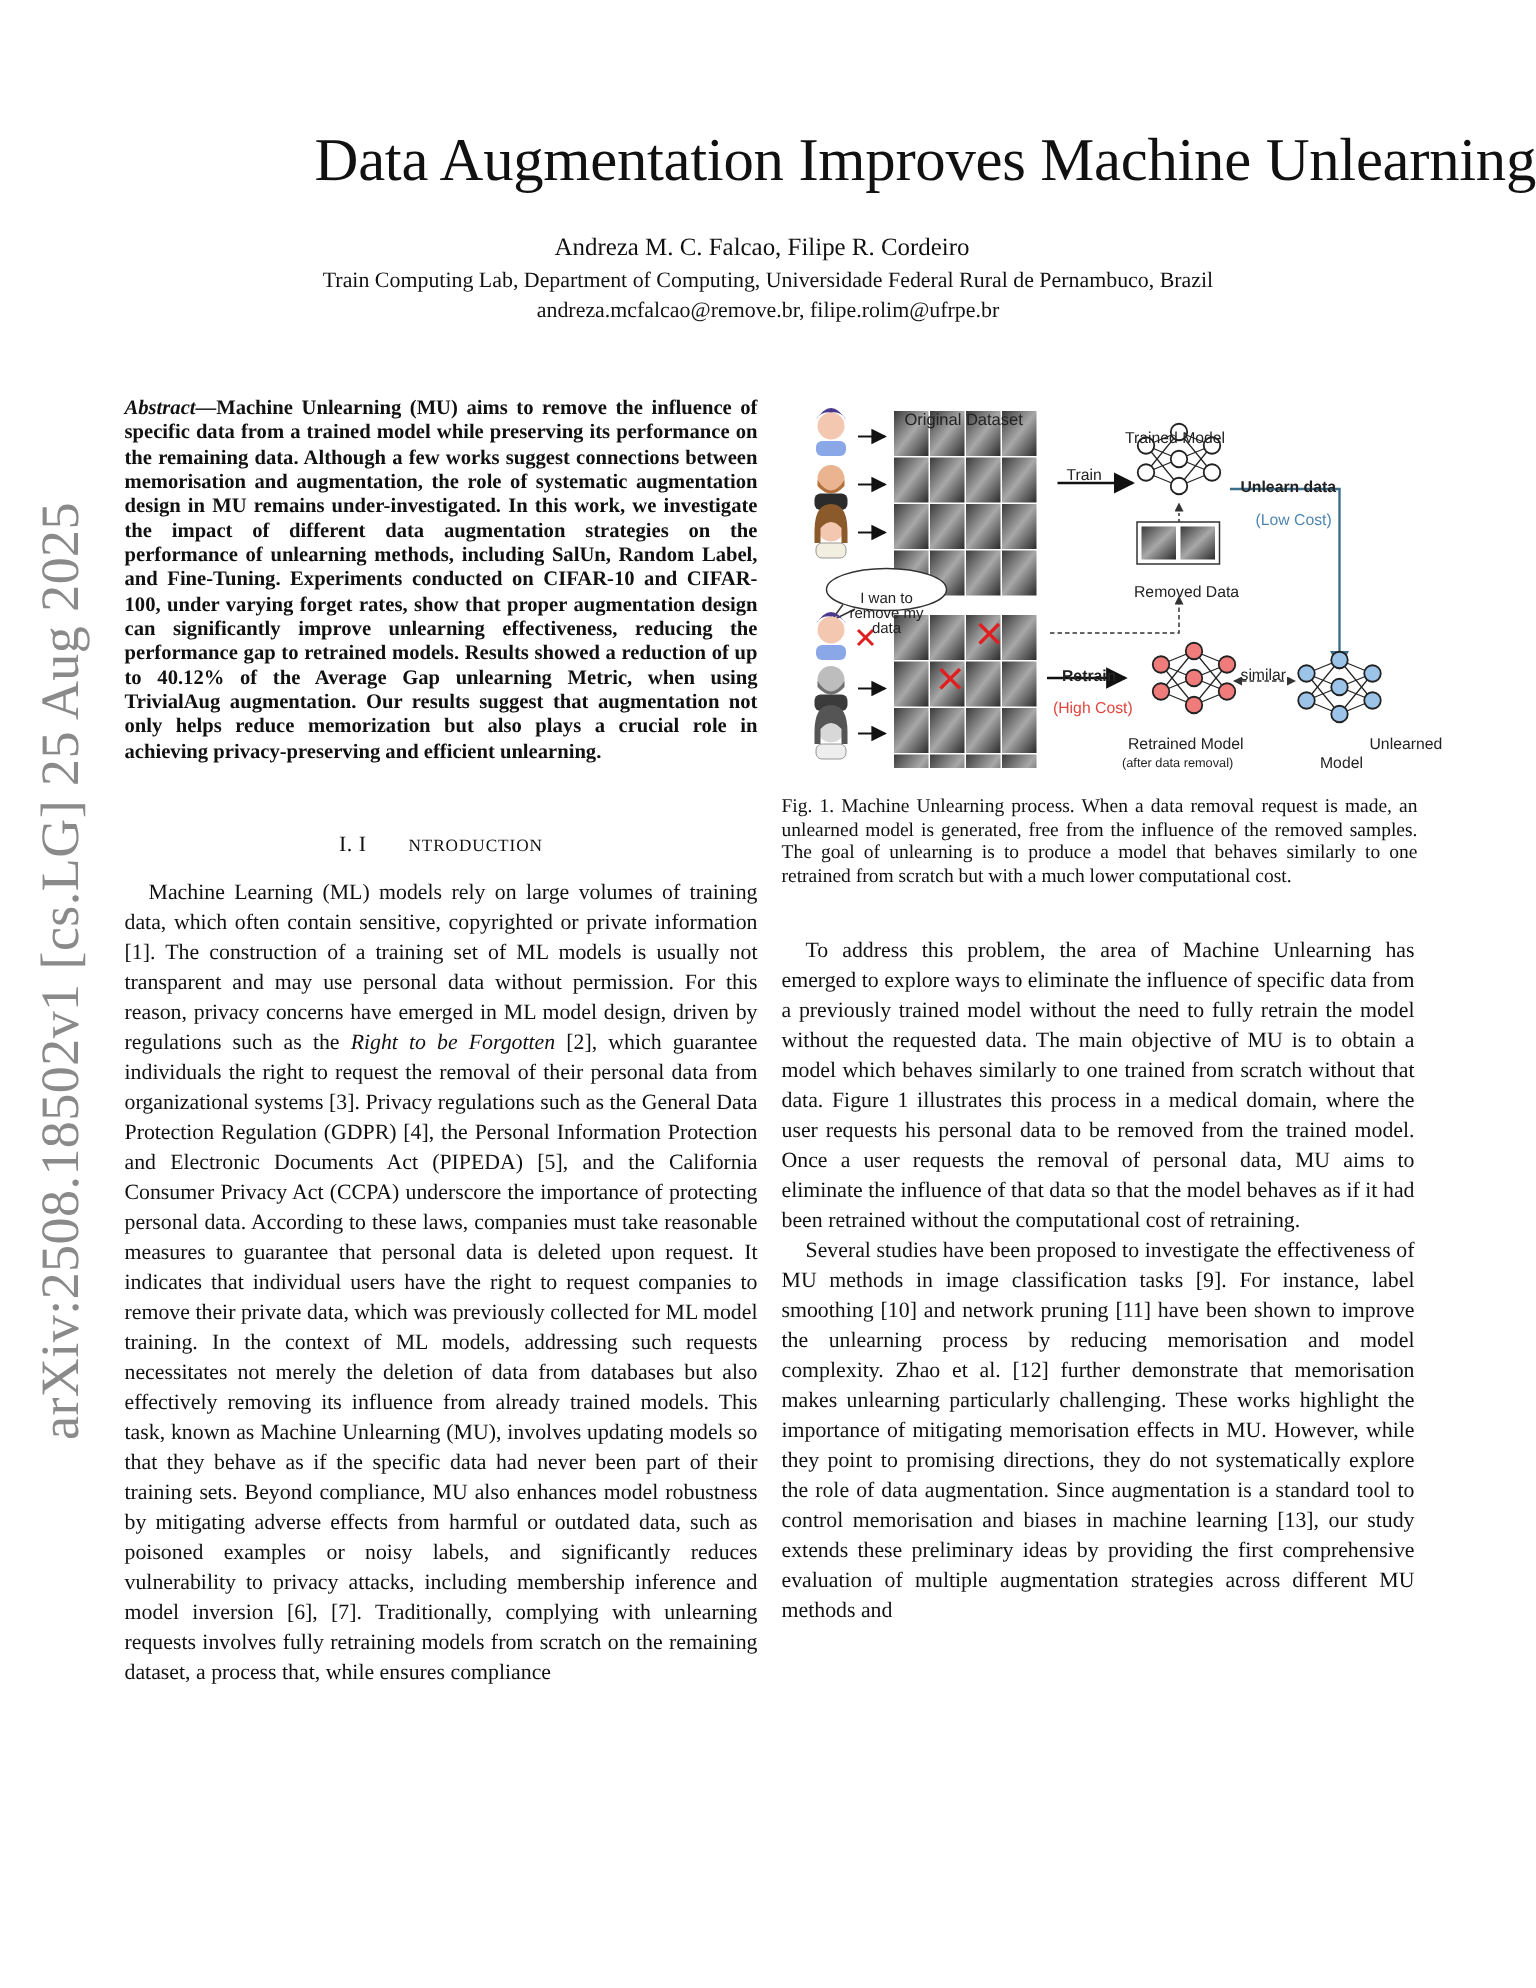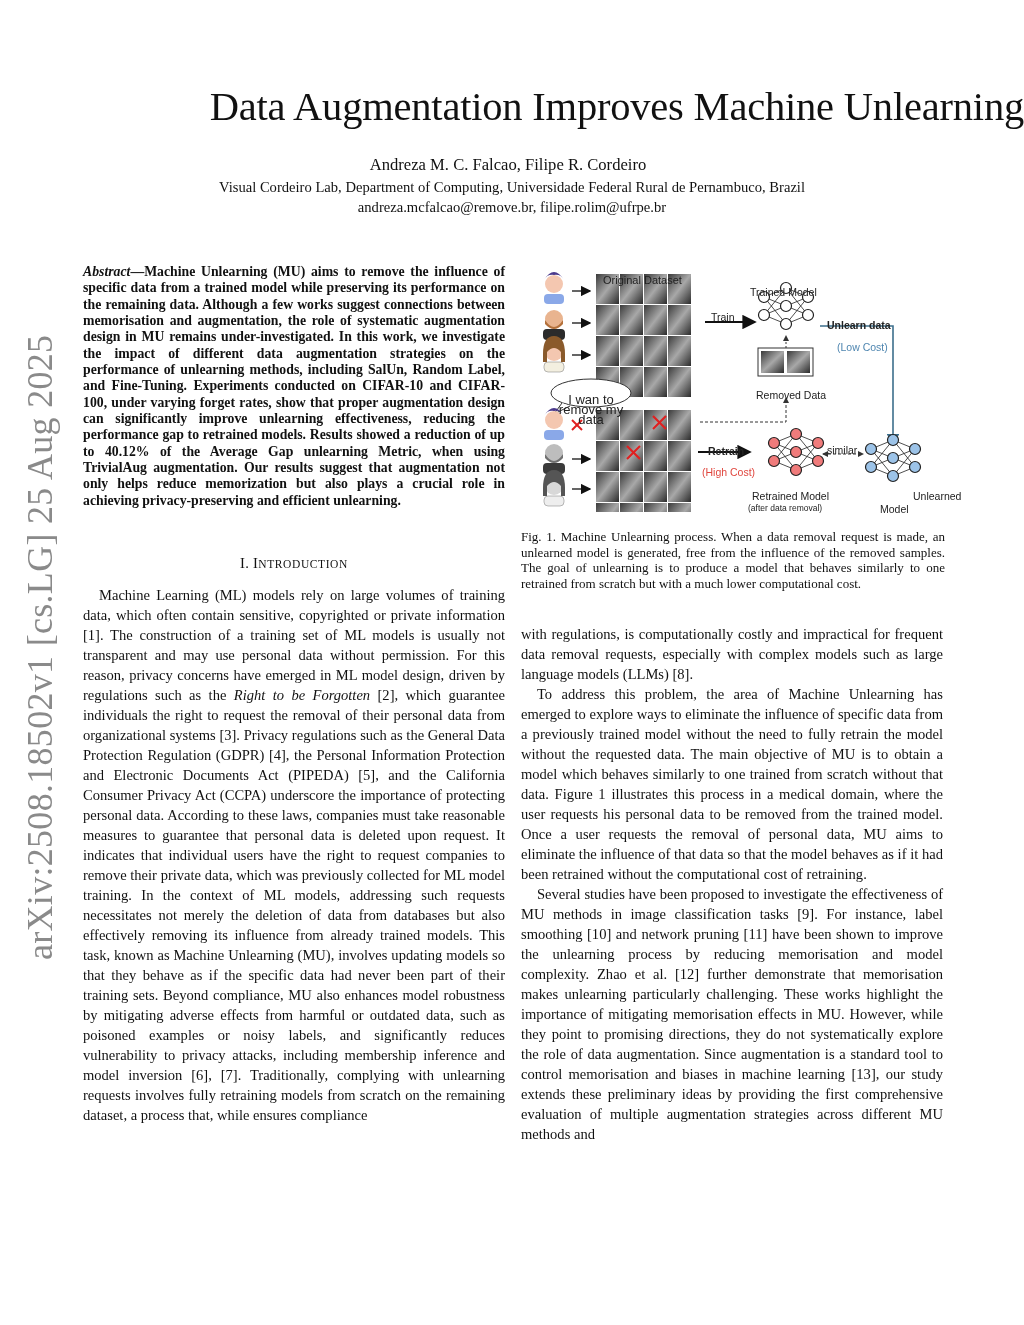--- a/index.html
+++ b/index.html
@@ -8,36 +8,36 @@
   .authors { position:absolute; left:0; width:1016px; top:155px; text-align:center; font-size:16.6px; line-height:20px; }
   .affil { position:absolute; left:0; width:1024px; top:177px; text-align:center; font-size:14.6px; line-height:20px; }
   .emails { position:absolute; left:0; width:1024px; top:197px; text-align:center; font-size:14.6px; line-height:20px; }
   .arxiv { position:absolute; left:20px; top:960px; transform-origin:0 0; transform:rotate(-90deg); font-size:36px; color:#8a8a8a; white-space:nowrap; letter-spacing:0.3px; line-height:40px; }
   .col { position:absolute; width:422px; text-align:justify; }
   .colL { left:83px; }
   .colR { left:521px; }
   .abstract { top:264px; font-size:13.75px; line-height:16.35px; font-weight:bold; hyphens:manual; }
   .abstract .lead { font-style:italic; font-weight:bold; }
   .section-h { position:absolute; left:83px; width:422px; top:555px; text-align:center; font-size:14.6px; letter-spacing:0.3px; }
-  .section-h .sc { font-size:11.5px; letter-spacing:0.6px; }
+  .section-h .sc { font-size:11.5px; letter-spacing:0.6px;padding-left:28px; }
   .body-p { font-size:14.55px; line-height:20px; margin:0; text-indent:16px; }
   .body-p.noind { text-indent:0; }
   .intro { top:585px; }
   .rtext { top:624px; }
   .caption { position:absolute; left:521px; width:424px; top:529px; font-size:13px; line-height:15.6px; text-align:justify; }
   .fig { position:absolute; left:530px; top:262px; width:420px; height:250px; font-family:"Liberation Sans","DejaVu Sans",sans-serif; }
   .fig svg { position:absolute; left:0; top:0; }
   .flabel { position:absolute; font-size:10.5px; white-space:nowrap; color:#222;margin-top:12px; }
 </style>
 </head>
 <body>
 
 <div class="title">Data Augmentation Improves Machine Unlearning</div>
 <div class="authors">Andreza M. C. Falcao, Filipe R. Cordeiro</div>
-<div class="affil">Visual Cordeiro Lab, Department of Computing, Universidade Federal Rural de Pernambuco, Brazil</div>
+<div class="affil">Train Computing Lab, Department of Computing, Universidade Federal Rural de Pernambuco, Brazil</div>
 <div class="emails">andreza.mcfalcao@remove.br, filipe.rolim@ufrpe.br</div>
 
 <div class="arxiv">arXiv:2508.18502v1  [cs.LG]  25 Aug 2025</div>
 
 <div class="col colL abstract">
   <span class="lead">Abstract</span><span>—</span><span>Machine Unlearning (MU) aims to remove the influence of specific data from a trained model while preserving its performance on the remaining data. Although a few works suggest connections between memorisation and augmentation, the role of systematic augmentation design in MU remains under-investigated. In this work, we investigate the impact of different data augmentation strategies on the performance of unlearning methods, including SalUn, Random Label, and Fine-Tuning. Experiments conducted on CIFAR-10 and CIFAR-100, under varying forget rates, show that proper augmentation design can significantly improve unlearning effectiveness, reducing the performance gap to retrained models. Results showed a reduction of up to 40.12% of the Average Gap unlearning Metric, when using TrivialAug augmentation. Our results suggest that augmentation not only helps reduce memorization but also plays a crucial role in achieving privacy-preserving and efficient unlearning.</span>
 </div>
 
 <div class="section-h">
   <span>I.</span>
@@ -244,29 +244,28 @@
 
     <line x1="293" y1="192" x2="333" y2="192" stroke="#333" stroke-width="1" stroke-dasharray="3,2" marker-end="url(#ahs)" marker-start="url(#ahs2)"></line>
   </svg>
 
   <span class="flabel" style="left:73px;top:0px;font-size:11px;">Original Dataset</span>
   <span class="flabel" style="left:220px;top:12px;">Trained Model</span>
   <span class="flabel" style="left:181px;top:37px;">Train</span>
   <span class="flabel" style="left:297px;top:45px;font-weight:bold;">Unlearn data</span>
   <span class="flabel" style="left:307px;top:67px;color:#4f86b0;">(Low Cost)</span>
   <span class="flabel" style="left:226px;top:115px;">Removed Data</span>
-  <span class="flabel" style="left:28px;top:121px;width:66px;font-size:13px;text-align:center;white-space:normal;line-height:10px;">I wan to remove my data</span>
+  <span class="flabel" style="left:28px;top:121px;width:66px;font-size:10px;text-align:center;white-space:normal;line-height:10px;">I wan to remove my data</span>
   <span class="flabel" style="left:178px;top:171px;font-weight:bold;">Retrain</span>
   <span class="flabel" style="left:172px;top:192px;color:#e0463e;">(High Cost)</span>
   <span class="flabel" style="left:297px;top:170px;">similar</span>
   <span class="flabel" style="left:222px;top:216px;">Retrained Model</span>
   <span class="flabel" style="left:218px;top:229px;font-size:8.5px;">(after data removal)</span>
   <span class="flabel" style="left:338px;top:216px;padding-left:45px;">Unlearned</span>
   <span class="flabel" style="left:350px;top:229px;">Model</span>
 </div>
 
 <div class="caption">Fig. 1.  Machine Unlearning process. When a data removal request is made, an unlearned model is generated, free from the influence of the removed samples. The goal of unlearning is to produce a model that behaves similarly to one retrained from scratch but with a much lower computational cost.</div>
 
 <div class="col colR rtext">
-  <p class="body-p noind">with regulations, is computationally costly and impractical for frequent data removal requests, especially with complex models such as large language models (LLMs) [8].</p>
   <p class="body-p">To address this problem, the area of Machine Unlearning has emerged to explore ways to eliminate the influence of specific data from a previously trained model without the need to fully retrain the model without the requested data. The main objective of MU is to obtain a model which behaves similarly to one trained from scratch without that data. Figure 1 illustrates this process in a medical domain, where the user requests his personal data to be removed from the trained model. Once a user requests the removal of personal data, MU aims to eliminate the influence of that data so that the model behaves as if it had been retrained without the computational cost of retraining.</p>
   <p class="body-p">Several studies have been proposed to investigate the effectiveness of MU methods in image classification tasks [9]. For instance, label smoothing [10] and network pruning [11] have been shown to improve the unlearning process by reducing memorisation and model complexity. Zhao et al. [12] further demonstrate that memorisation makes unlearning particularly challenging. These works highlight the importance of mitigating memorisation effects in MU. However, while they point to promising directions, they do not systematically explore the role of data augmentation. Since augmentation is a standard tool to control memorisation and biases in machine learning [13], our study extends these preliminary ideas by providing the first comprehensive evaluation of multiple augmentation strategies across different MU methods and</p>
 </div>
 
 </body></html>

